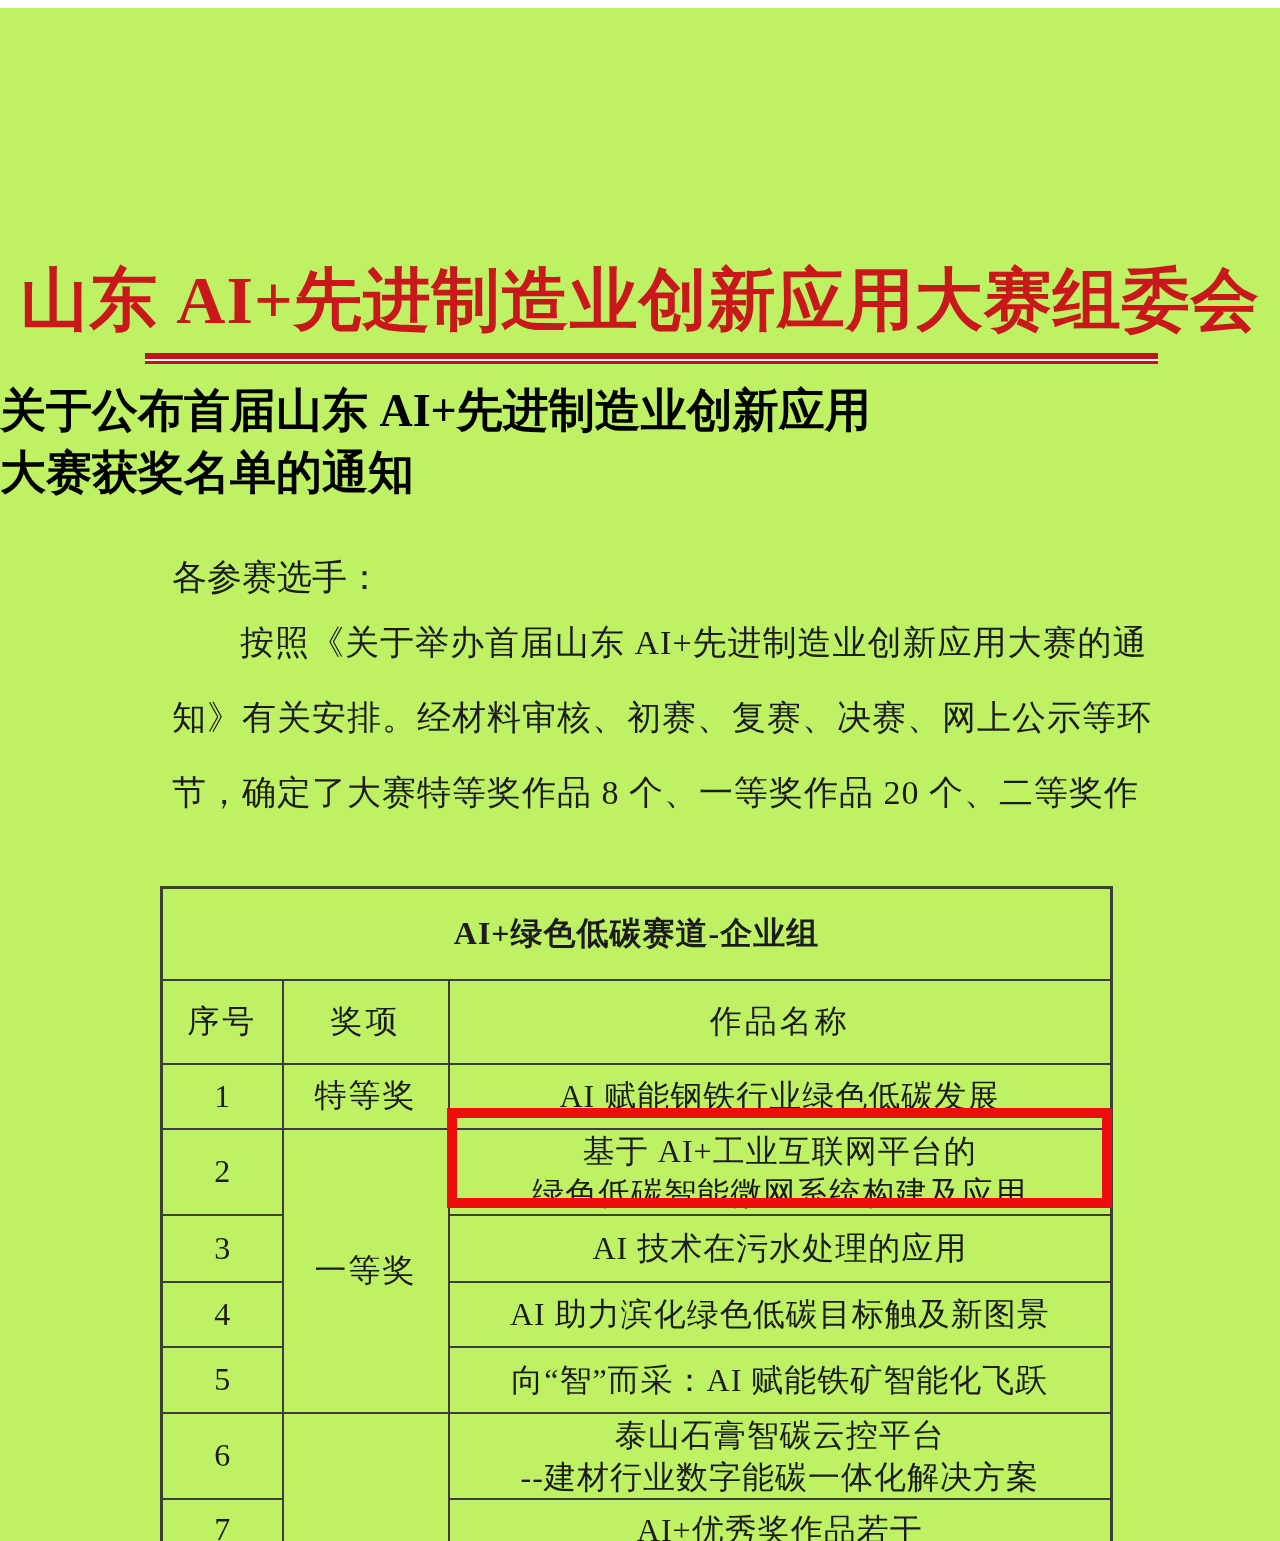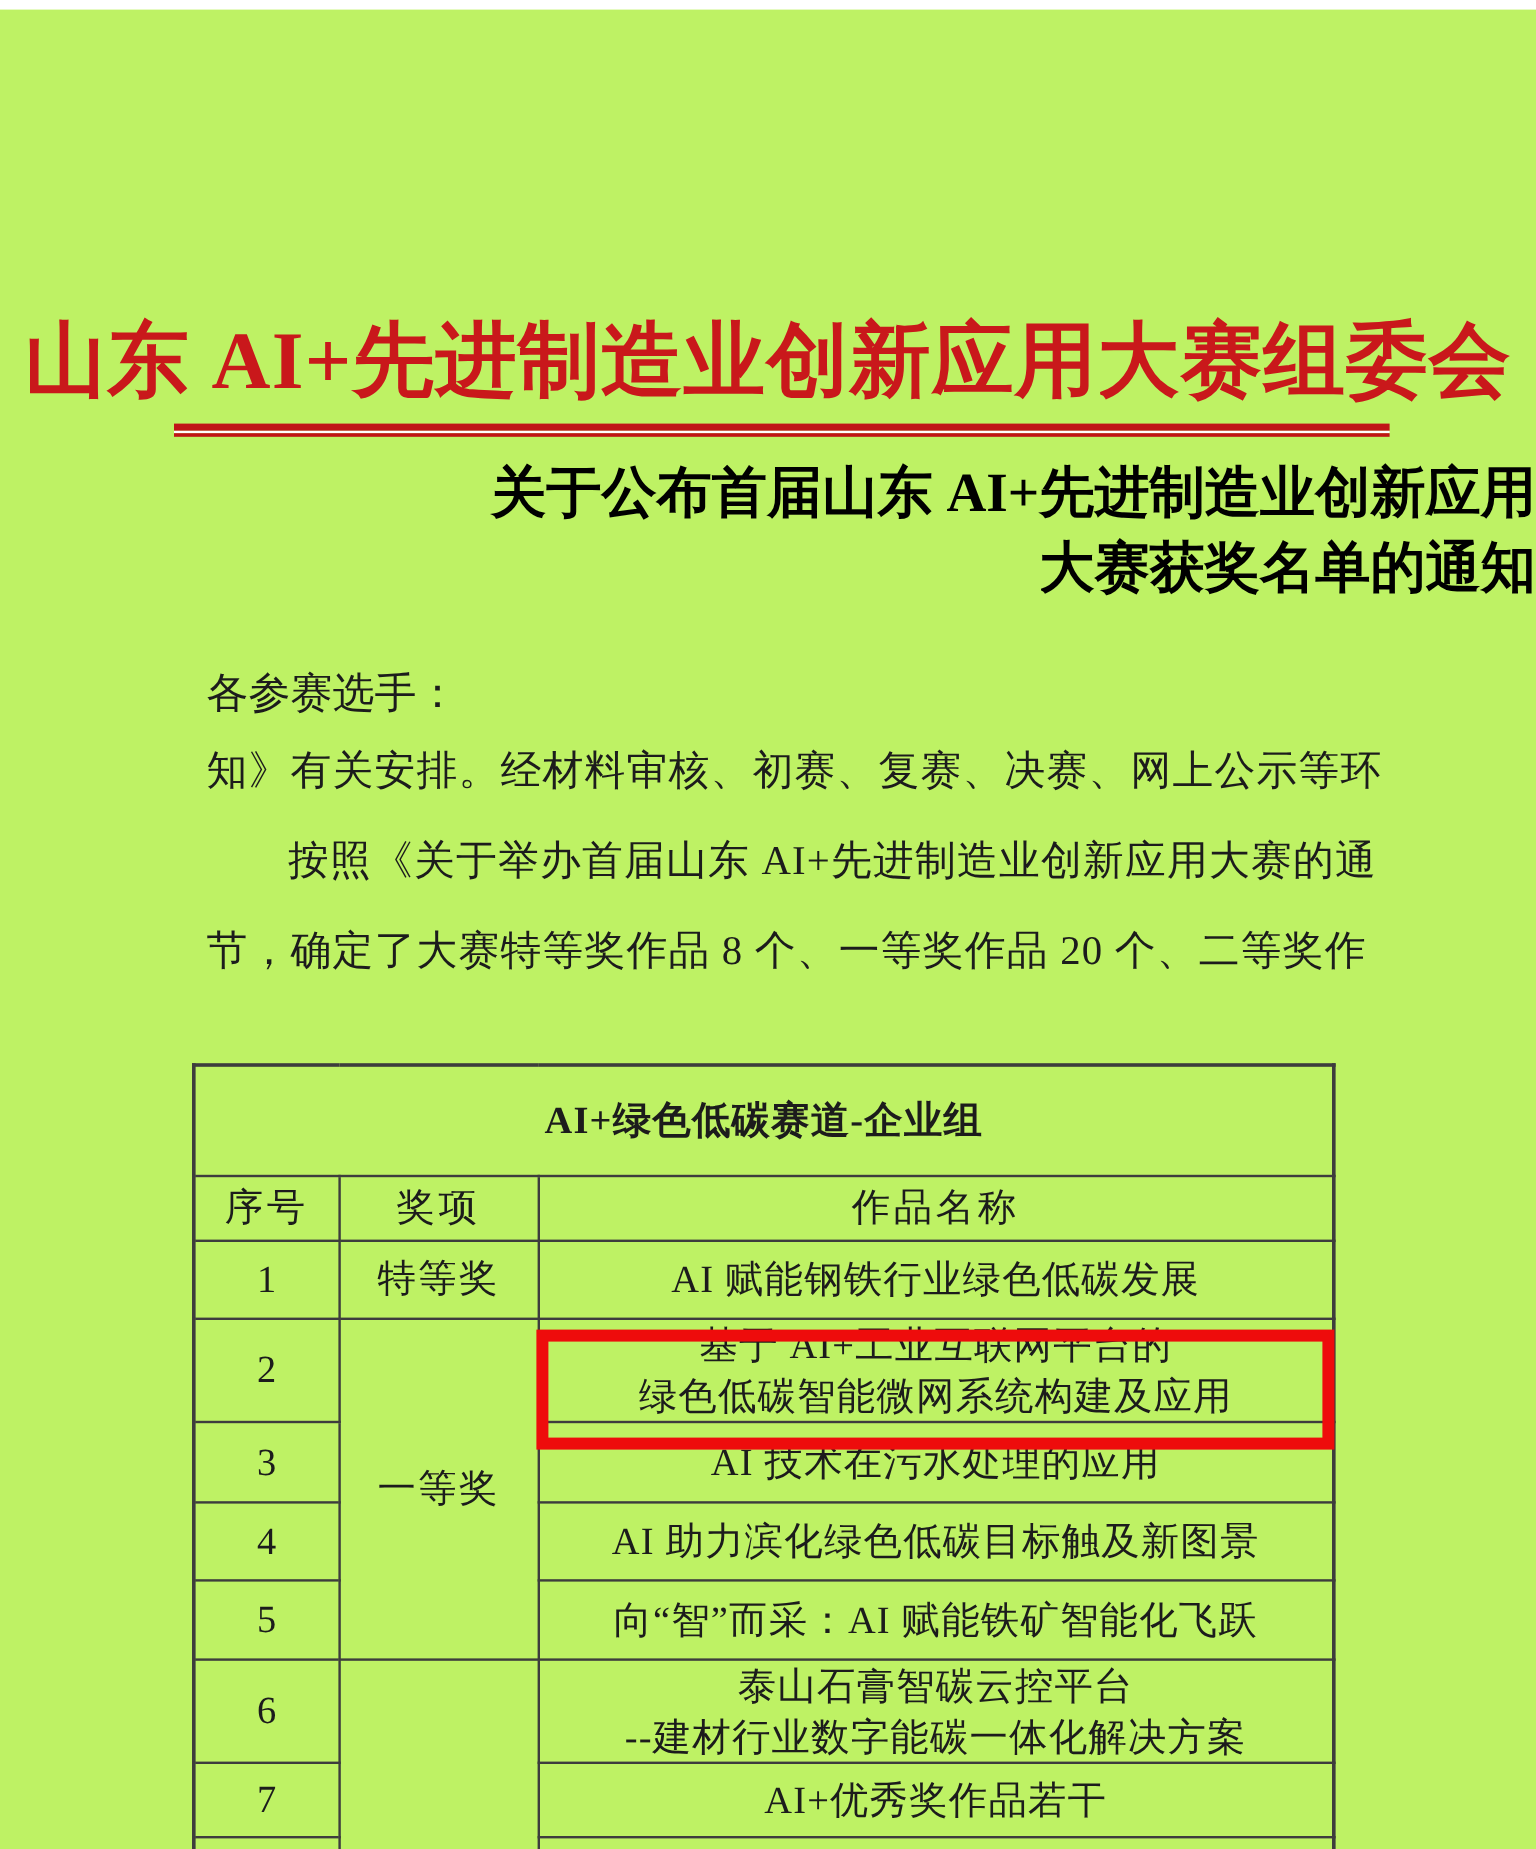--- a/index.html
+++ b/index.html
@@ -31,21 +31,21 @@
     color:var(--masthead-red);
     white-space:nowrap;
   }
   .double-rule{position:absolute;top:345px;left:145px;width:1013px;}
   .rule-thick{height:6px;background:var(--rule-red);}
   .rule-gap{height:2px;background:#ffffff;}
   .rule-thin{height:3px;background:var(--rule-red);}
   .doc-title{
     position:absolute;
     top:372px;left:0;width:100%;
-    text-align:right;
+    text-align:left;
     font-size:46px;
     font-weight:bold;
     line-height:62px;
     color:#000000;
   }
   .salutation{
     position:absolute;
     top:548px;left:172px;
     font-size:35px;
     line-height:44px;
@@ -74,21 +74,21 @@
   .award-table col.c-work{width:663px;}
   .award-table td{
     border:2px solid var(--border);
     text-align:center;
     vertical-align:middle;
     font-size:32px;
     padding:0 6px;
     overflow:hidden;
   }
   .award-table tr:nth-child(1) {height:92px;}
-  .award-table tr:nth-child(2) {height:54px;}
+  .award-table tr:nth-child(2) {height:84px;}
   .award-table tr:nth-child(3) {height:65px;}
   .award-table tr:nth-child(4) {height:84px;}
   .award-table tr:nth-child(5) {height:67px;}
   .award-table tr:nth-child(6) {height:65px;}
   .award-table tr:nth-child(7) {height:66px;}
   .award-table tr:nth-child(8) {height:82px;}
   .award-table tr:nth-child(9) {height:62px;}
   .award-table tr:nth-child(10){height:56px;}
   .caption-cell{font-weight:bold;font-size:33px;letter-spacing:1px;}
   .header-cell{font-size:33px;letter-spacing:3px;}
@@ -118,22 +118,22 @@
   </div>
 
   <div class="doc-title">
     <div>关于公布首届山东 AI+先进制造业创新应用</div>
     <div>大赛获奖名单的通知</div>
   </div>
 
   <div class="salutation">各参赛选手：</div>
 
   <div class="paragraph" id="para">
+      <div class="para-line indent">按照《关于举办首届山东 AI+先进制造业创新应用大赛的通</div>
       <div class="para-line">知》有关安排。经材料审核、初赛、复赛、决赛、网上公示等环</div>
-      <div class="para-line indent">按照《关于举办首届山东 AI+先进制造业创新应用大赛的通</div>
       <div class="para-line">节，确定了大赛特等奖作品 8 个、一等奖作品 20 个、二等奖作</div>
     </div>
 
   <table class="award-table">
     <colgroup>
       <col class="c-no">
         <col class="c-award">
         <col class="c-work">
     </colgroup>
     <tbody id="table-body">

